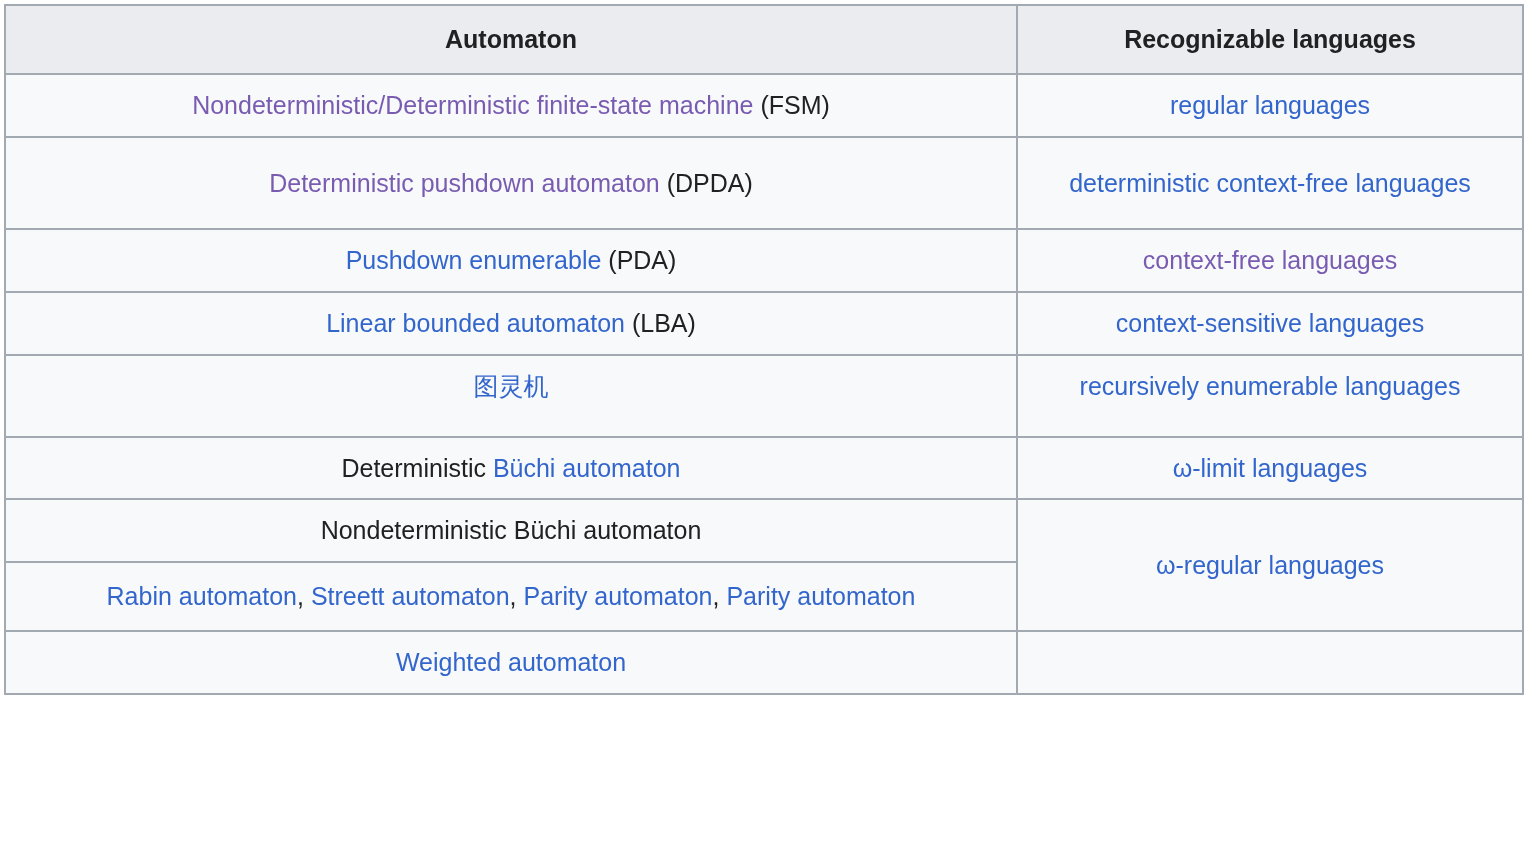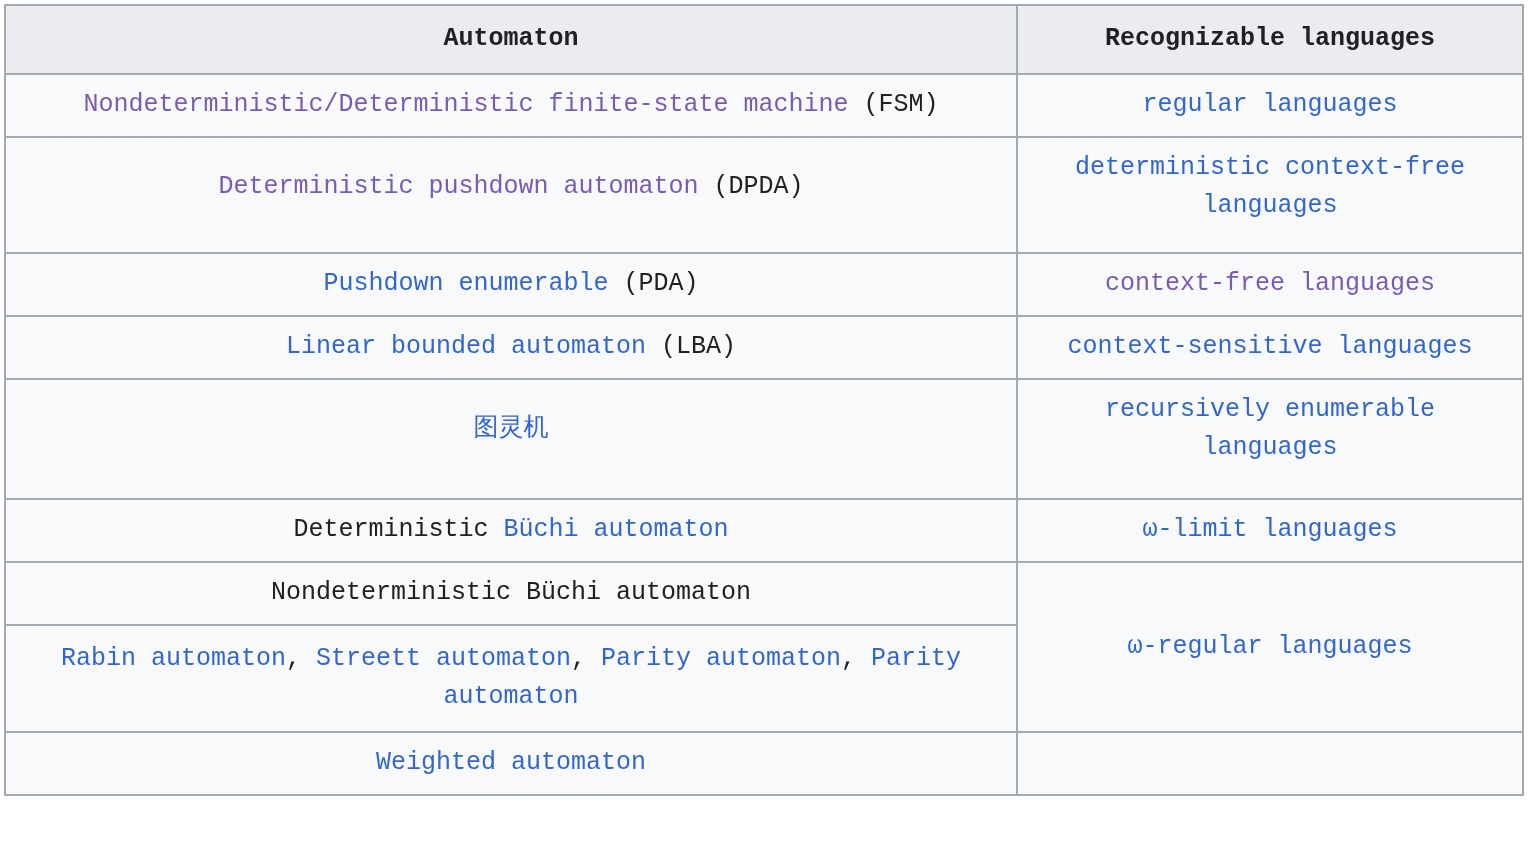--- a/index.html
+++ b/index.html
@@ -17,21 +17,20 @@
 
   .wikitable {
     border-collapse: collapse;
     table-layout: fixed;
     width: 1518px;
     margin: 4px 12px 0 4px;
     background: #c2410c;
     font-size: 25px;
     line-height: 1.55;
     color: #202122;
-    font-family: Liberation Mono, monospace;
   }
 
   .wikitable th,
   .wikitable td {
     border: 2px solid #a2a9b1;
     background: #f8f9fa;
     vertical-align: middle;
     box-sizing: border-box;
   }
 
@@ -56,21 +55,21 @@
     color: #3366cc;
     text-decoration: none;
     cursor: pointer;
   }
   a.wlink.visited {
     color: #795cb2;
   }
 
   .cell-text { white-space: normal; word-wrap: break-word; }
 
-  .row-tall td { padding-top: 11px; padding-bottom: 26px; }
+  .row-tall td { padding-top: 26px; padding-bottom: 26px; }
   .row-cjk td { padding-bottom: 30px; }
   .row-multi td { padding-top: 14px; padding-bottom: 14px; }
 </style>
 </head>
 <body>
 
 <table class="wikitable">
   <colgroup>
     <col class="col-automaton">
     <col class="col-languages">

